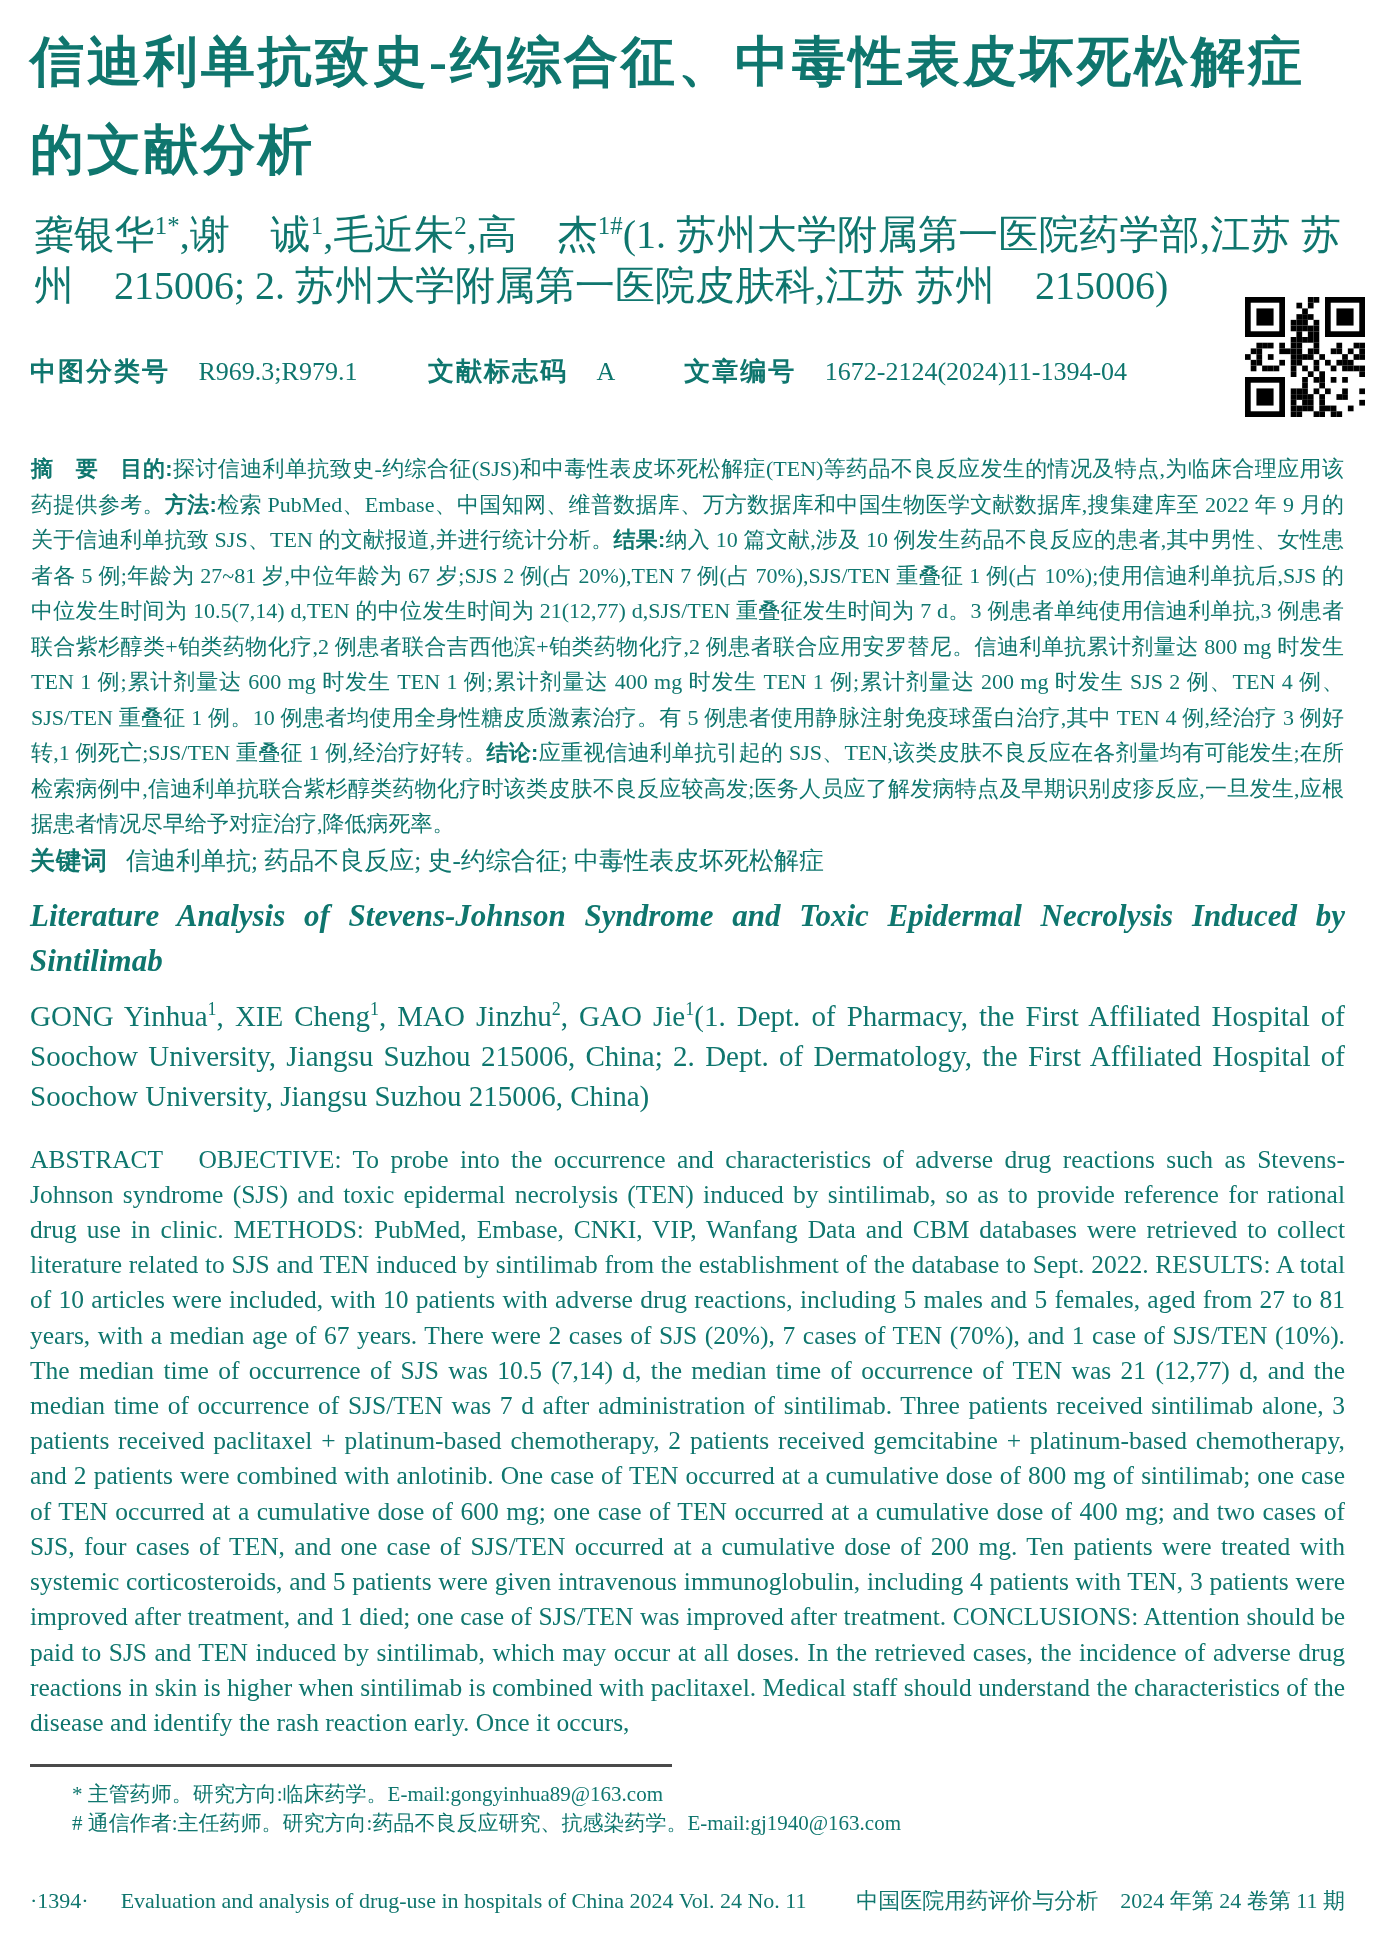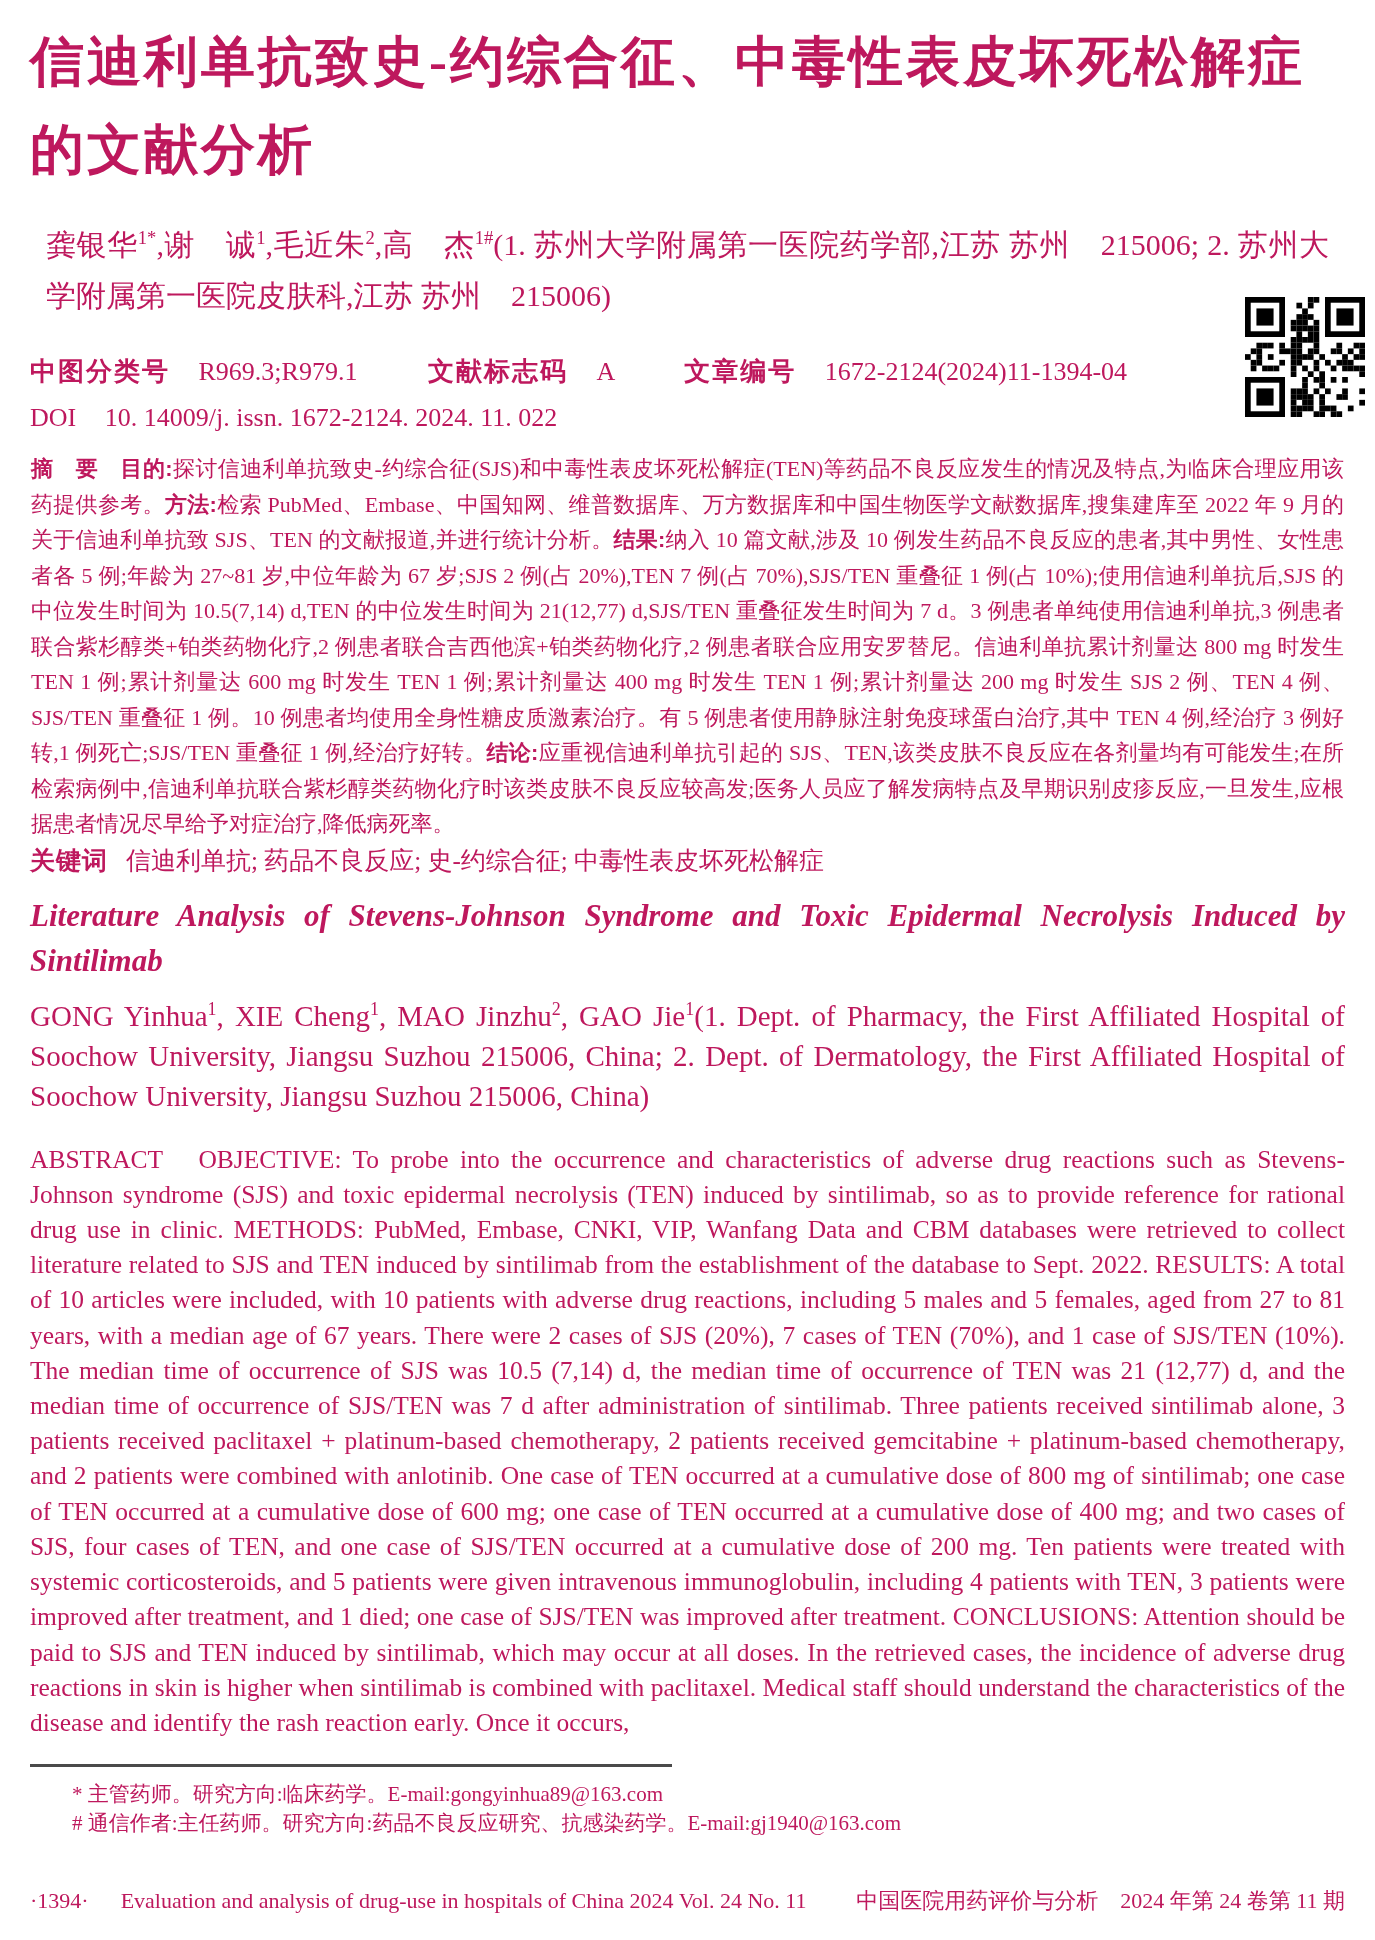--- a/index.html
+++ b/index.html
@@ -1,22 +1,22 @@
 <!DOCTYPE html>
 <html><head>
 <meta charset="utf-8">
 <style>
   html,body{margin:0;padding:0;background:#fff;}
   .page{position:relative;width:1375px;height:1940px;background:#ffffff;overflow:hidden;
-        font-family:"Liberation Serif","DejaVu Serif",serif;color:#be185d;}
+        font-family:"Liberation Serif","DejaVu Serif",serif;color:#0f766e;}
   .title-cn{position:absolute;top:18px;left:30px;right:28px;margin:0;
             font-size:54px;line-height:88px;font-weight:700;letter-spacing:3px;
             font-family:"Liberation Serif","DejaVu Serif",serif;}
-  .authors-cn{position:absolute;top:196px;left:30px;right:30px;margin:16px;
-              font-size:30px;line-height:51px;text-align:justify;}
+  .authors-cn{position:absolute;top:196px;left:30px;right:30px;margin:4px;
+              font-size:40px;line-height:51px;text-align:justify;}
   .authors-cn sup,.authors-en sup{font-size:0.62em;}
   .qr{position:absolute;top:297px;left:1242px;width:126px;height:120px;}
   .qr svg{width:100%;height:100%;}
   .meta{position:absolute;top:348px;left:30px;right:160px;font-size:26px;line-height:46px;}
   .meta .label{font-family:"Liberation Sans","DejaVu Sans",sans-serif;font-weight:700;letter-spacing:2px;}
   .meta .val{margin-left:22px;}
   .meta .gap{margin-left:64px;}
   .cn-block{position:absolute;top:450px;left:30px;right:30px;}
   .abstract-cn{margin:1px;font-size:22px;line-height:35.5px;text-align:justify;}
   .abstract-cn .seg-b,.keywords-cn .label{font-family:"Liberation Sans","DejaVu Sans",sans-serif;font-weight:700;}
@@ -182,24 +182,20 @@
 
   <div class="meta">
     <p style="margin:0">
       <span class="label">中图分类号</span>
       <span class="val">R969.3;R979.1</span>
       <span class="label gap">文献标志码</span>
       <span class="val">A</span>
       <span class="label gap">文章编号</span>
       <span class="val">1672-2124(2024)11-1394-04</span>
     </p>
-    <p style="margin:0">
-      <span>DOI</span>
-      <span class="val">10. 14009/j. issn. 1672-2124. 2024. 11. 022</span>
-    </p>
   </div>
 
   <div class="cn-block">
     <p class="abstract-cn"><span class="seg-b">摘　要　</span><span class="seg-b">目的:</span><span>探讨信迪利单抗致史-约综合征(SJS)和中毒性表皮坏死松解症(TEN)等药品不良反应发生的情况及特点,为临床合理应用该药提供参考。</span><span class="seg-b">方法:</span><span>检索 PubMed、Embase、中国知网、维普数据库、万方数据库和中国生物医学文献数据库,搜集建库至 2022 年 9 月的关于信迪利单抗致 SJS、TEN 的文献报道,并进行统计分析。</span><span class="seg-b">结果:</span><span>纳入 10 篇文献,涉及 10 例发生药品不良反应的患者,其中男性、女性患者各 5 例;年龄为 27~81 岁,中位年龄为 67 岁;SJS 2 例(占 20%),TEN 7 例(占 70%),SJS/TEN 重叠征 1 例(占 10%);使用信迪利单抗后,SJS 的中位发生时间为 10.5(7,14) d,TEN 的中位发生时间为 21(12,77) d,SJS/TEN 重叠征发生时间为 7 d。3 例患者单纯使用信迪利单抗,3 例患者联合紫杉醇类+铂类药物化疗,2 例患者联合吉西他滨+铂类药物化疗,2 例患者联合应用安罗替尼。信迪利单抗累计剂量达 800 mg 时发生 TEN 1 例;累计剂量达 600 mg 时发生 TEN 1 例;累计剂量达 400 mg 时发生 TEN 1 例;累计剂量达 200 mg 时发生 SJS 2 例、TEN 4 例、SJS/TEN 重叠征 1 例。10 例患者均使用全身性糖皮质激素治疗。有 5 例患者使用静脉注射免疫球蛋白治疗,其中 TEN 4 例,经治疗 3 例好转,1 例死亡;SJS/TEN 重叠征 1 例,经治疗好转。</span><span class="seg-b">结论:</span><span>应重视信迪利单抗引起的 SJS、TEN,该类皮肤不良反应在各剂量均有可能发生;在所检索病例中,信迪利单抗联合紫杉醇类药物化疗时该类皮肤不良反应较高发;医务人员应了解发病特点及早期识别皮疹反应,一旦发生,应根据患者情况尽早给予对症治疗,降低病死率。</span></p>
     <p class="keywords-cn">
       <span class="label">关键词</span><span>信迪利单抗; 药品不良反应; 史-约综合征; 中毒性表皮坏死松解症</span>
     </p>
   </div>
 
   <div class="en-block">

